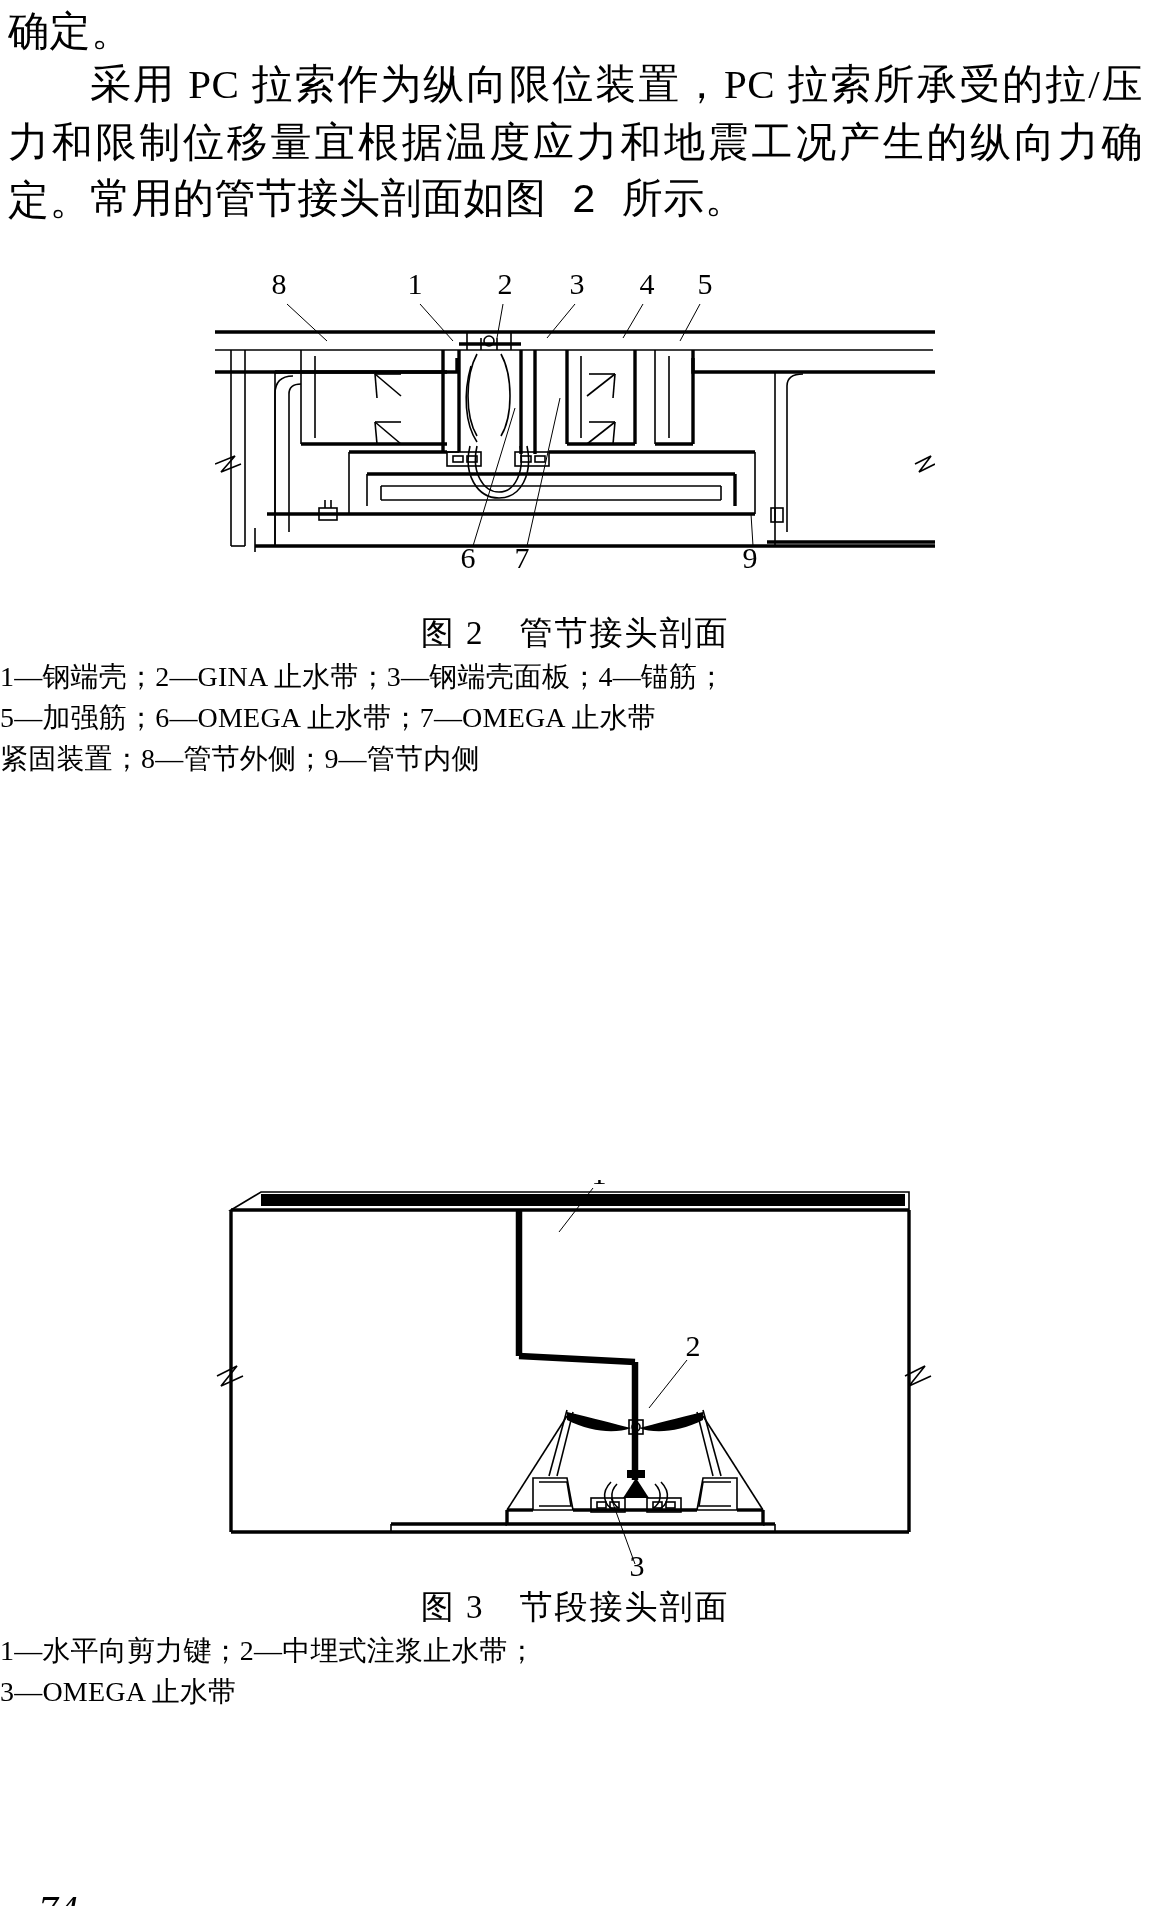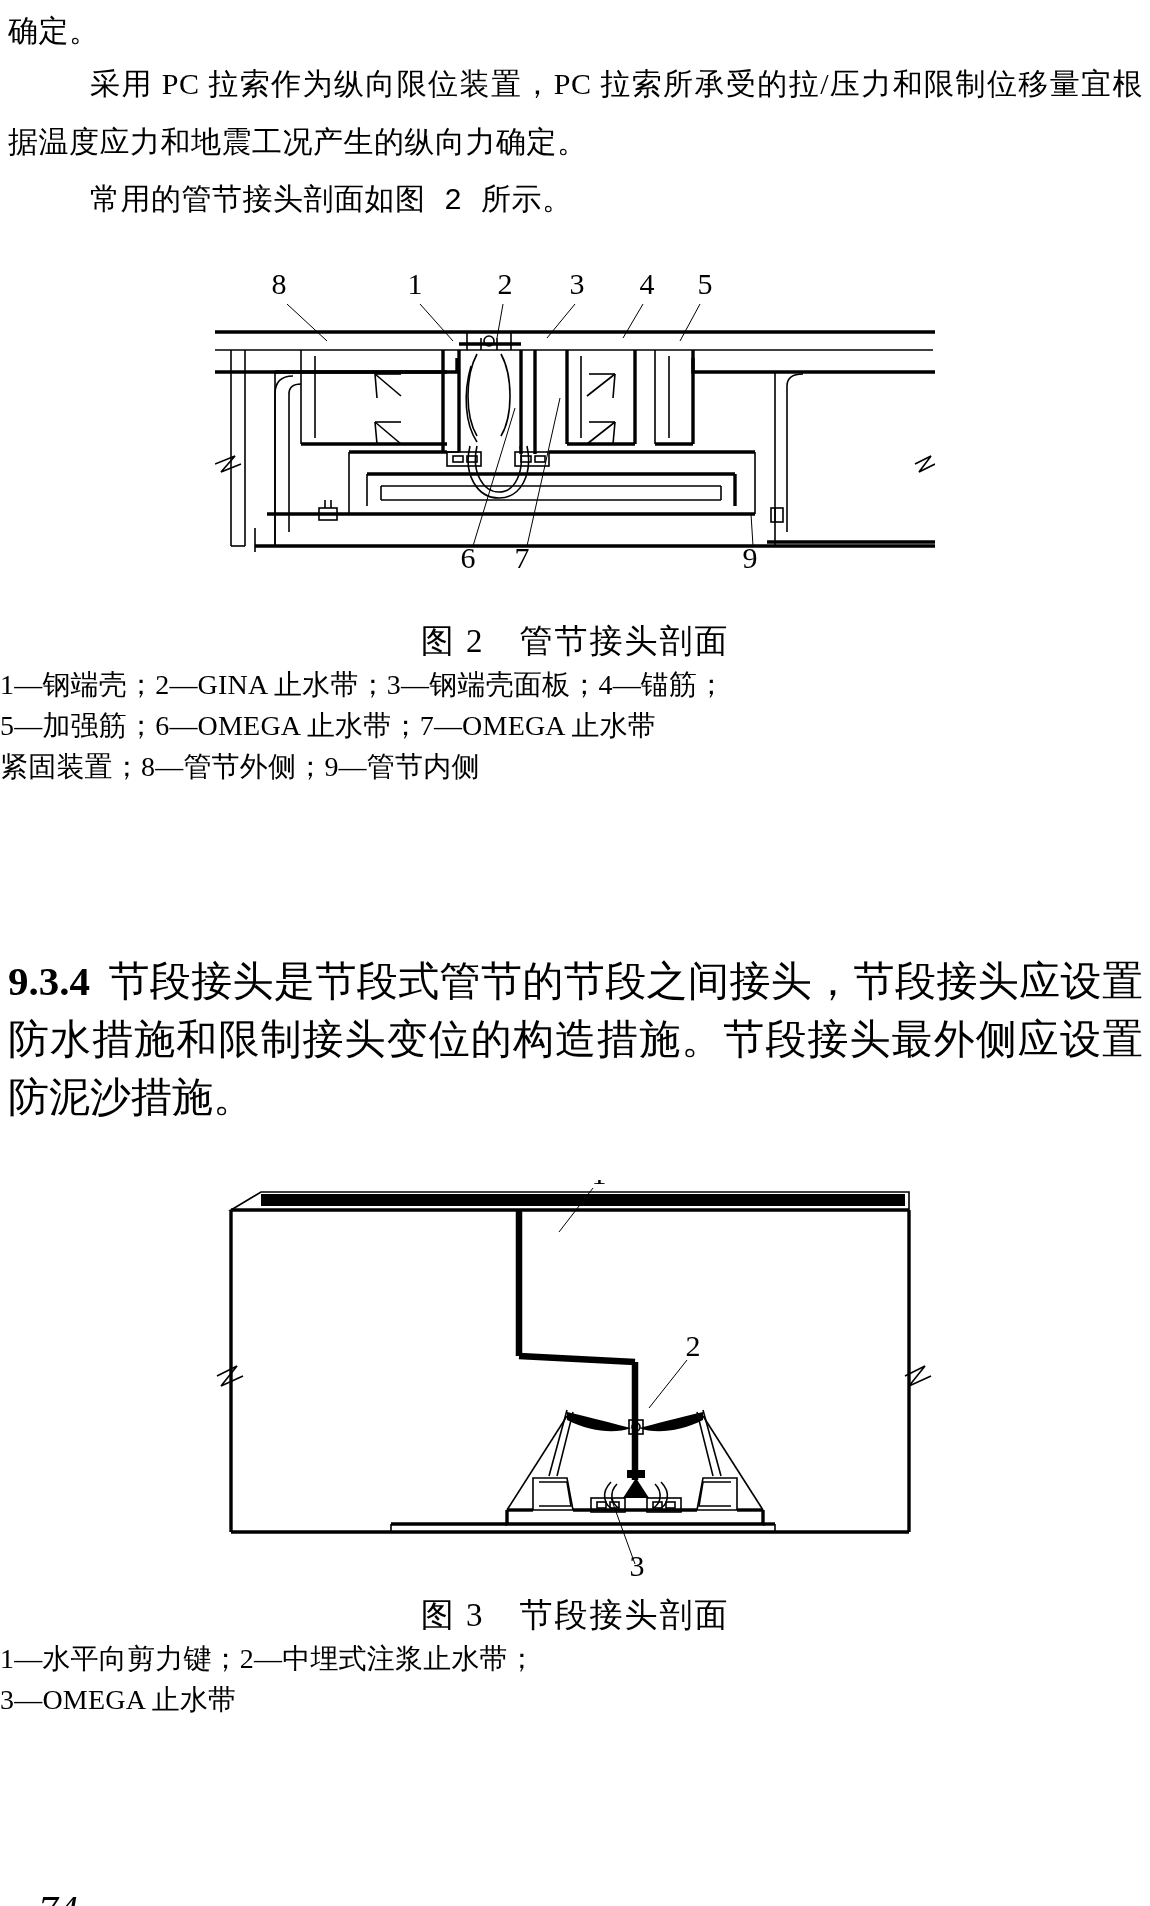--- a/index.html
+++ b/index.html
@@ -21,21 +21,21 @@
     left: 0; top: 0;
     width: 1150px;
     height: 1906px;
   }
 
   
   .body-text {
     position: absolute;
     left: 8px;
     width: 1135px;
-    font-size: 30px;
+    font-size: 41px;
     line-height: 58px;
     letter-spacing: 0.5px;
     text-align: justify;
     text-justify: inter-character;
   }
   .para-indent { text-indent: 82px; }
 
   .t-line1 { top: 2px; }
   .t-para1 { top: 55px; }
   .t-para2 { top: 172px; font-family: Liberation Mono, monospace; }
@@ -48,21 +48,21 @@
   }
   .figure-canvas {
     display: block;
     margin: 0 auto;
   }
   .fig-caption {
     text-align: center;
     font-size: 33px;
     line-height: 46px;
     letter-spacing: 2px;
-    margin-top: 12px;
+    margin-top: 4px;
   }
   .fig-legend {
     text-align: left;
     font-size: 28px;
     line-height: 41px;
     letter-spacing: 0.2px;
   }
 
   #figure2 { top: 246px; }
   #figure3 { top: 1180px; }
@@ -254,23 +254,20 @@
         <path class="ln" d="M116,254 L116,262"></path>
       </g>
     </svg>
 
     <div class="fig-caption">图 2　管节接头剖面</div>
     <div class="fig-legend">1—钢端壳；2—GINA 止水带；3—钢端壳面板；4—锚筋；</div>
     <div class="fig-legend">5—加强筋；6—OMEGA 止水带；7—OMEGA 止水带</div>
     <div class="fig-legend">紧固装置；8—管节外侧；9—管节内侧</div>
   </div>
 
-  <div class="section-block" id="section-934">
-    <span class="sec-num">9.3.4</span><span>节段接头是节段式管节的节段之间接头，节段接头应设置防水措施和限制接头变位的构造措施。节段接头最外侧应设置防泥沙措施。</span>
-  </div>
 
 
   <div class="figure-block" id="figure3">
 
     <svg class="figure-canvas" width="720" height="400" viewBox="0 0 720 400">
 
       <g>
         <path class="ln" d="M16,30 L46,12 L694,12 L694,30 Z"></path>
         <rect class="fillB" x="46" y="14" width="644" height="12"></rect>
         <path class="lnH" d="M16,30 L694,30"></path>

